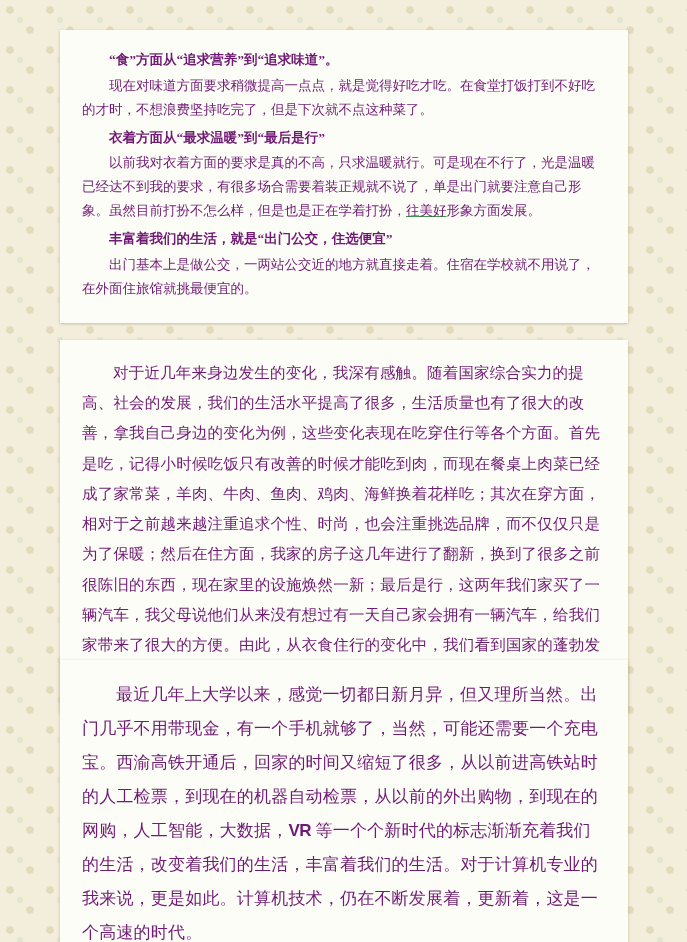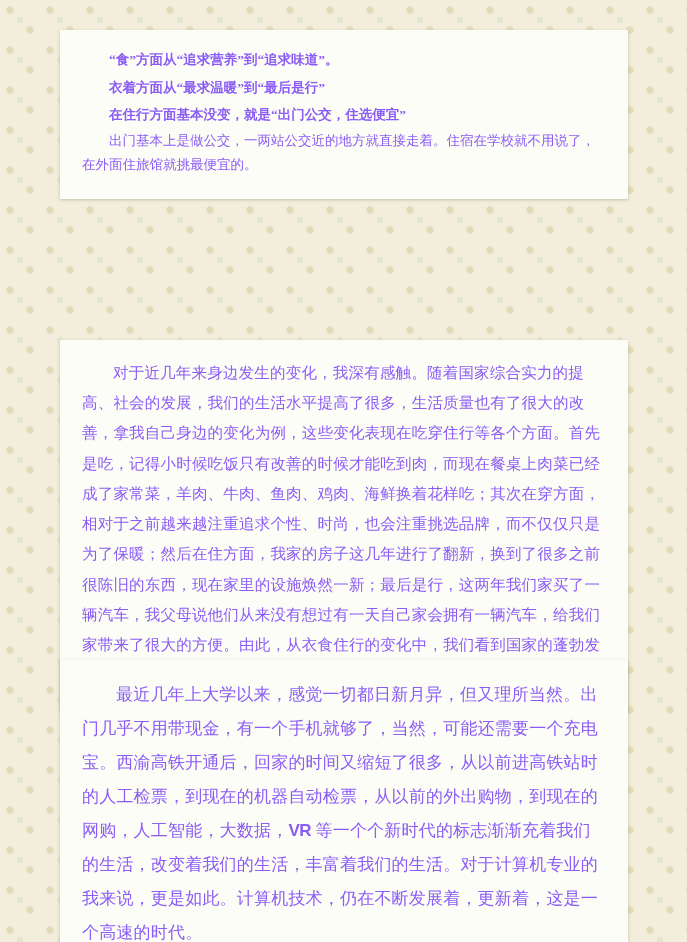--- a/index.html
+++ b/index.html
@@ -35,21 +35,21 @@
     padding: 18px 22px 20px 22px;
   }
 
   .card-1 { left: 60px; top: 30px;  width: 568px; }
   .card-2 { left: 60px; top: 340px; width: 568px; }
   .card-3 { left: 60px; top: 660px; width: 568px; }
 
   .sec p {
     margin: 0 0 2px 0;
     font-family: "Liberation Serif", serif;
-    color: #8b5cf6;
+    color: #701a75;
   }
 
   
   .c1 .hd {
     font-weight: bold;
     font-size: 13.5px;
     line-height: 1.75;
     text-indent: 2em;
     margin-top: 4px;
   }
@@ -82,22 +82,24 @@
     letter-spacing: -0.5px;
   }
 </style>
 </head>
 <body>
 
 <div class="page-bg"></div>
 
 <div class="card card-1 sec c1">
   <p class="hd">“食”方面从“追求营养”到“追求味道”。</p>
+  <p class="bd">现在对味道方面要求稍微提高一点点，就是觉得好吃才吃。在食堂打饭打到不好吃的才时，不想浪费坚持吃完了，但是下次就不点这种菜了。</p>
   <p class="hd">衣着方面从“最求温暖”到“最后是行”</p>
-  <p class="hd">在住行方面基本没变，就是“出门公交，住选便宜”</p>
+  <p class="bd">以前我对衣着方面的要求是真的不高，只求温暖就行。可是现在不行了，光是温暖已经达不到我的要求，有很多场合需要着装正规就不说了，单是出门就要注意自己形象。虽然目前打扮不怎么样，但是也是正在学着打扮，<span class="u-green">往美好</span>形象方面发展。</p>
+  <p class="hd">丰富着我们的生活，就是“出门公交，住选便宜”</p>
   <p class="bd">出门基本上是做公交，一两站公交近的地方就直接走着。住宿在学校就不用说了，在外面住旅馆就挑最便宜的。</p>
 </div>
 
 <div class="card card-2 sec c2">
   <p class="bd">对于近几年来身边发生的变化，我深有感触。随着国家综合实力的提高、社会的发展，我们的生活水平提高了很多，生活质量也有了很大的改善，拿我自己身边的变化为例，这些变化表现在吃穿住行等各个方面。首先是吃，记得小时候吃饭只有改善的时候才能吃到肉，而现在餐桌上肉菜已经成了家常菜，羊肉、牛肉、鱼肉、鸡肉、海鲜换着花样吃；其次在穿方面，相对于之前越来越注重追求个性、时尚，也会注重挑选品牌，而不仅仅只是为了保暖；然后在住方面，我家的房子这几年进行了翻新，换到了很多之前很陈旧的东西，现在家里的设施焕然一新；最后是行，这两年我们家买了一辆汽车，我父母说他们从来没有想过有一天自己家会拥有一辆汽车，给我们家带来了很大的方便。由此，从衣食住行的变化中，我们看到国家的蓬勃发展，人民的幸福安康。</p>
 </div>
 
 <div class="card card-3 sec c3">
   <p class="bd">最近几年上大学以来，感觉一切都日新月异，但又理所当然。出门几乎不用带现金，有一个手机就够了，当然，可能还需要一个充电宝。西渝高铁开通后，回家的时间又缩短了很多，从以前进高铁站时的人工检票，到现在的机器自动检票，从以前的外出购物，到现在的网购，人工智能，大数据，<span class="vr">VR</span> 等一个个新时代的标志渐渐充着我们的生活，改变着我们的生活，丰富着我们的生活。对于计算机专业的我来说，更是如此。计算机技术，仍在不断发展着，更新着，这是一个高速的时代。</p>
 </div>

